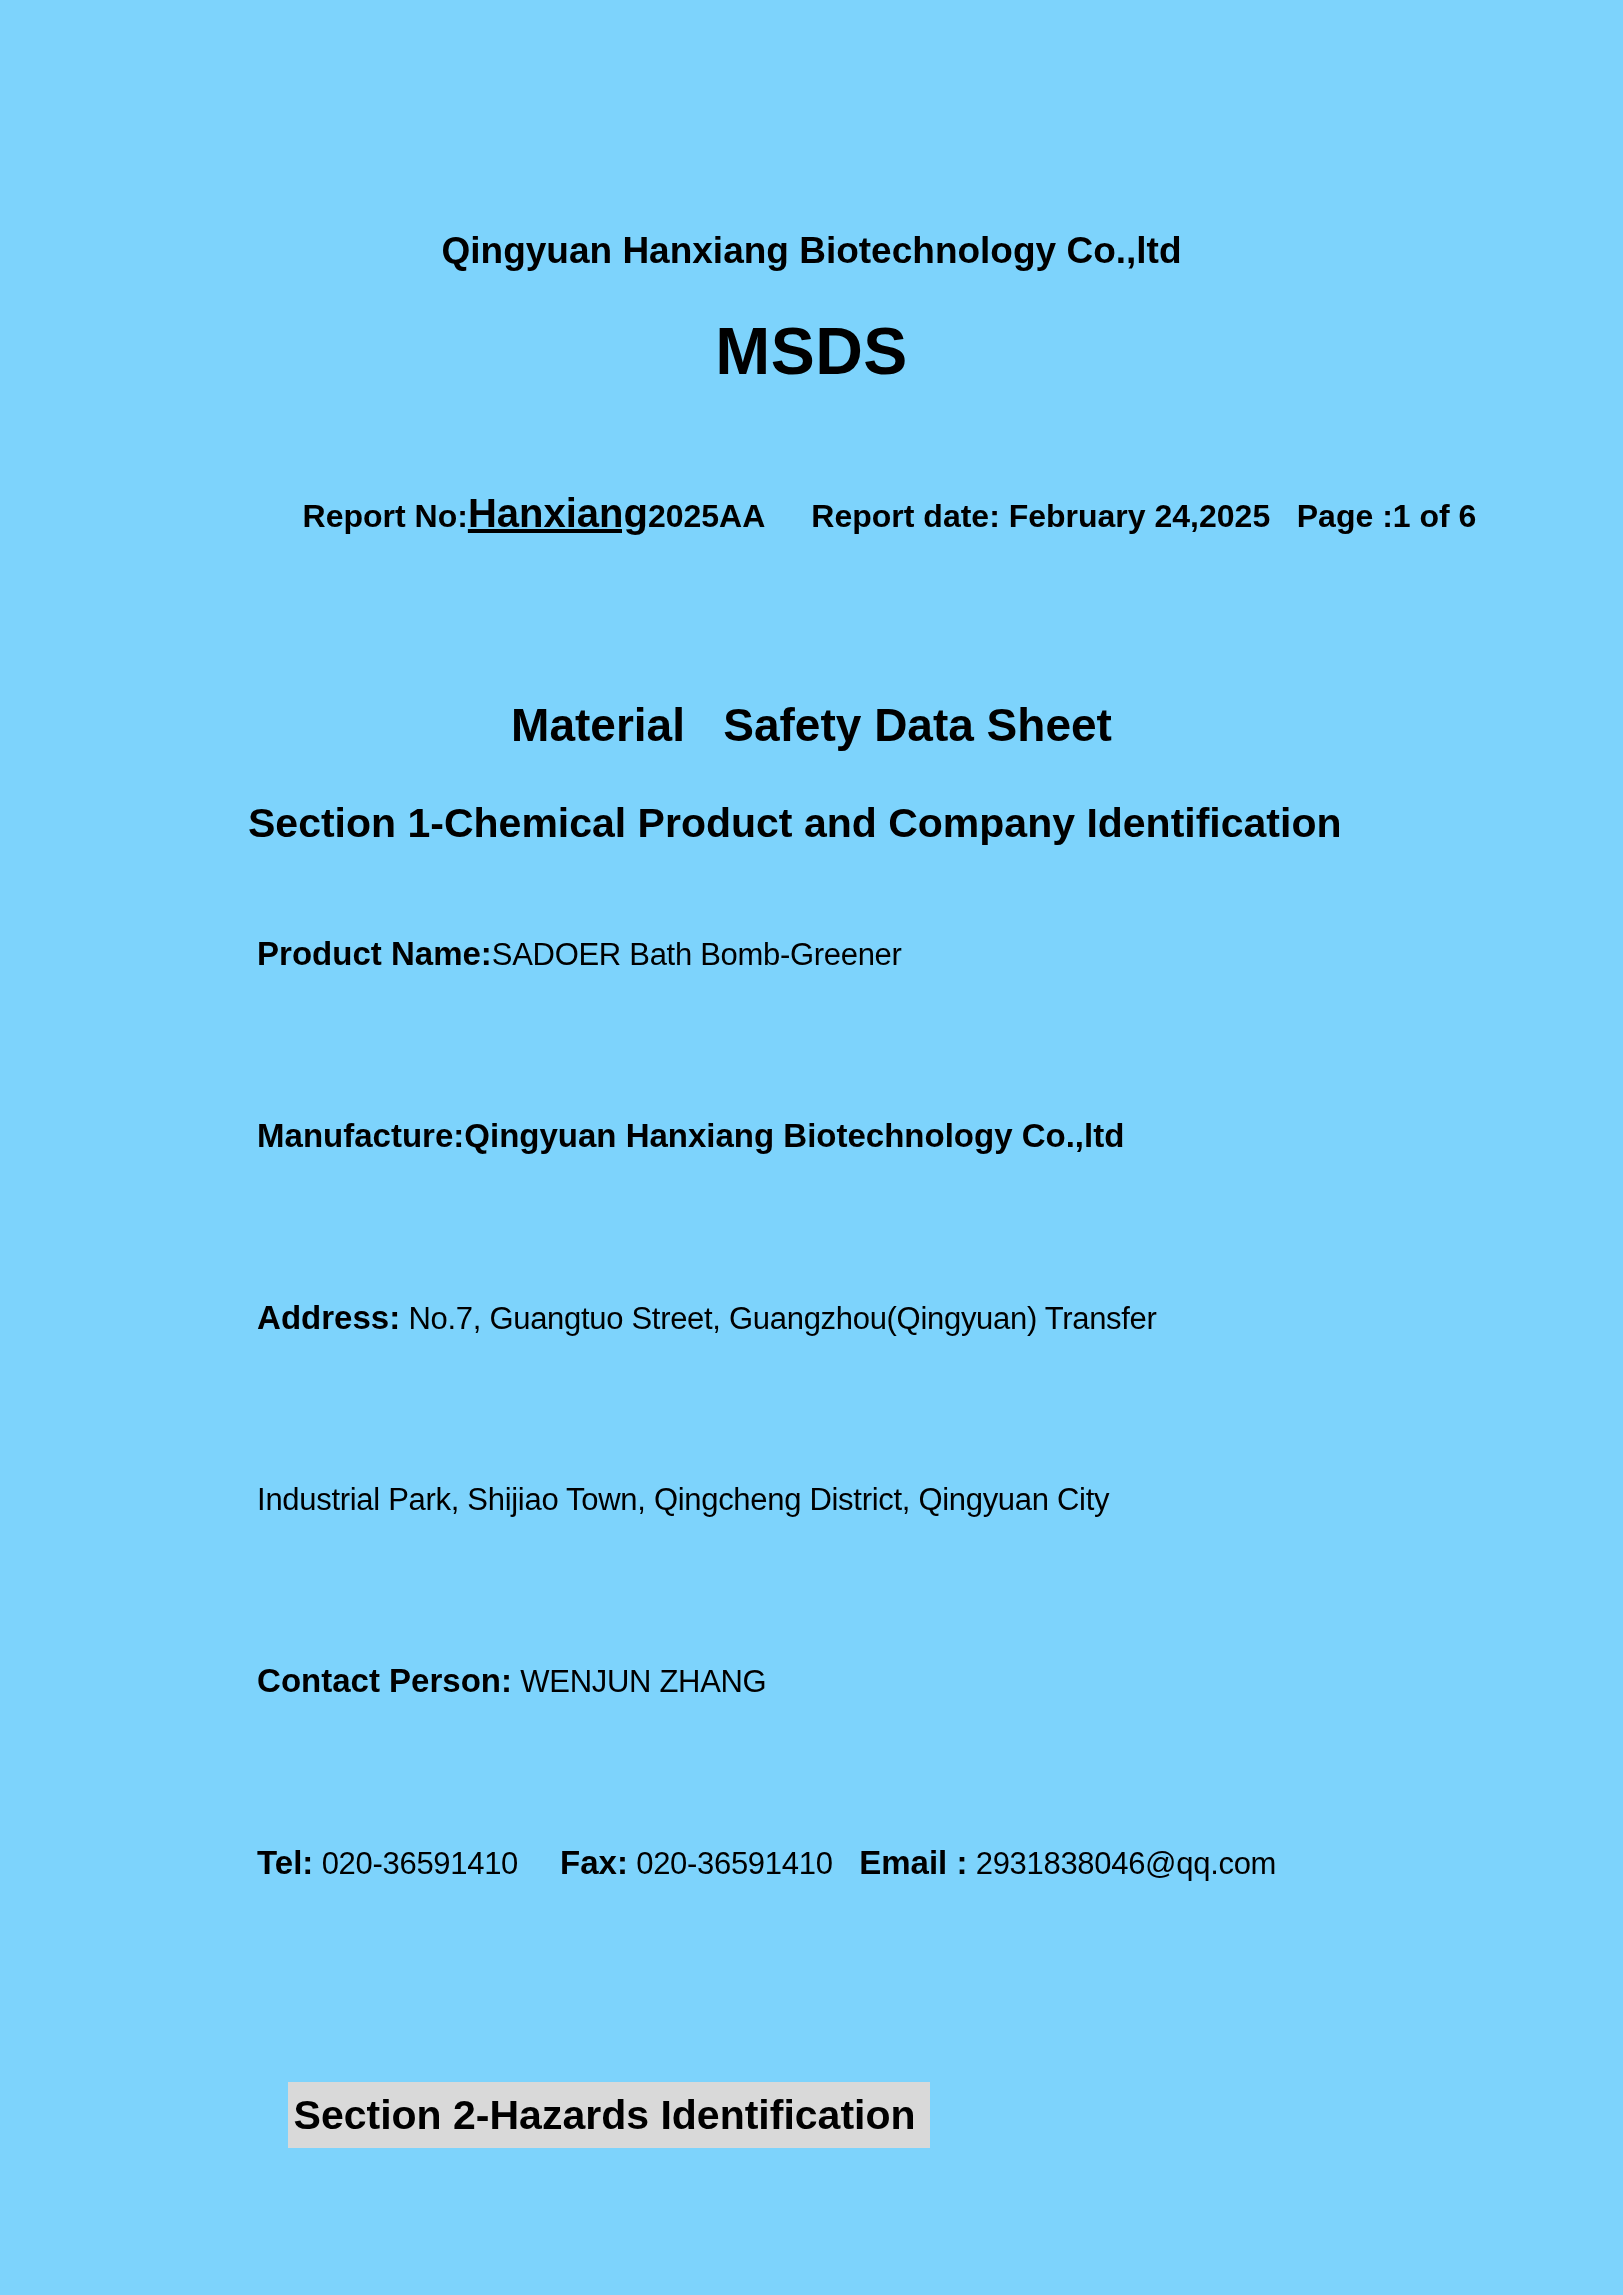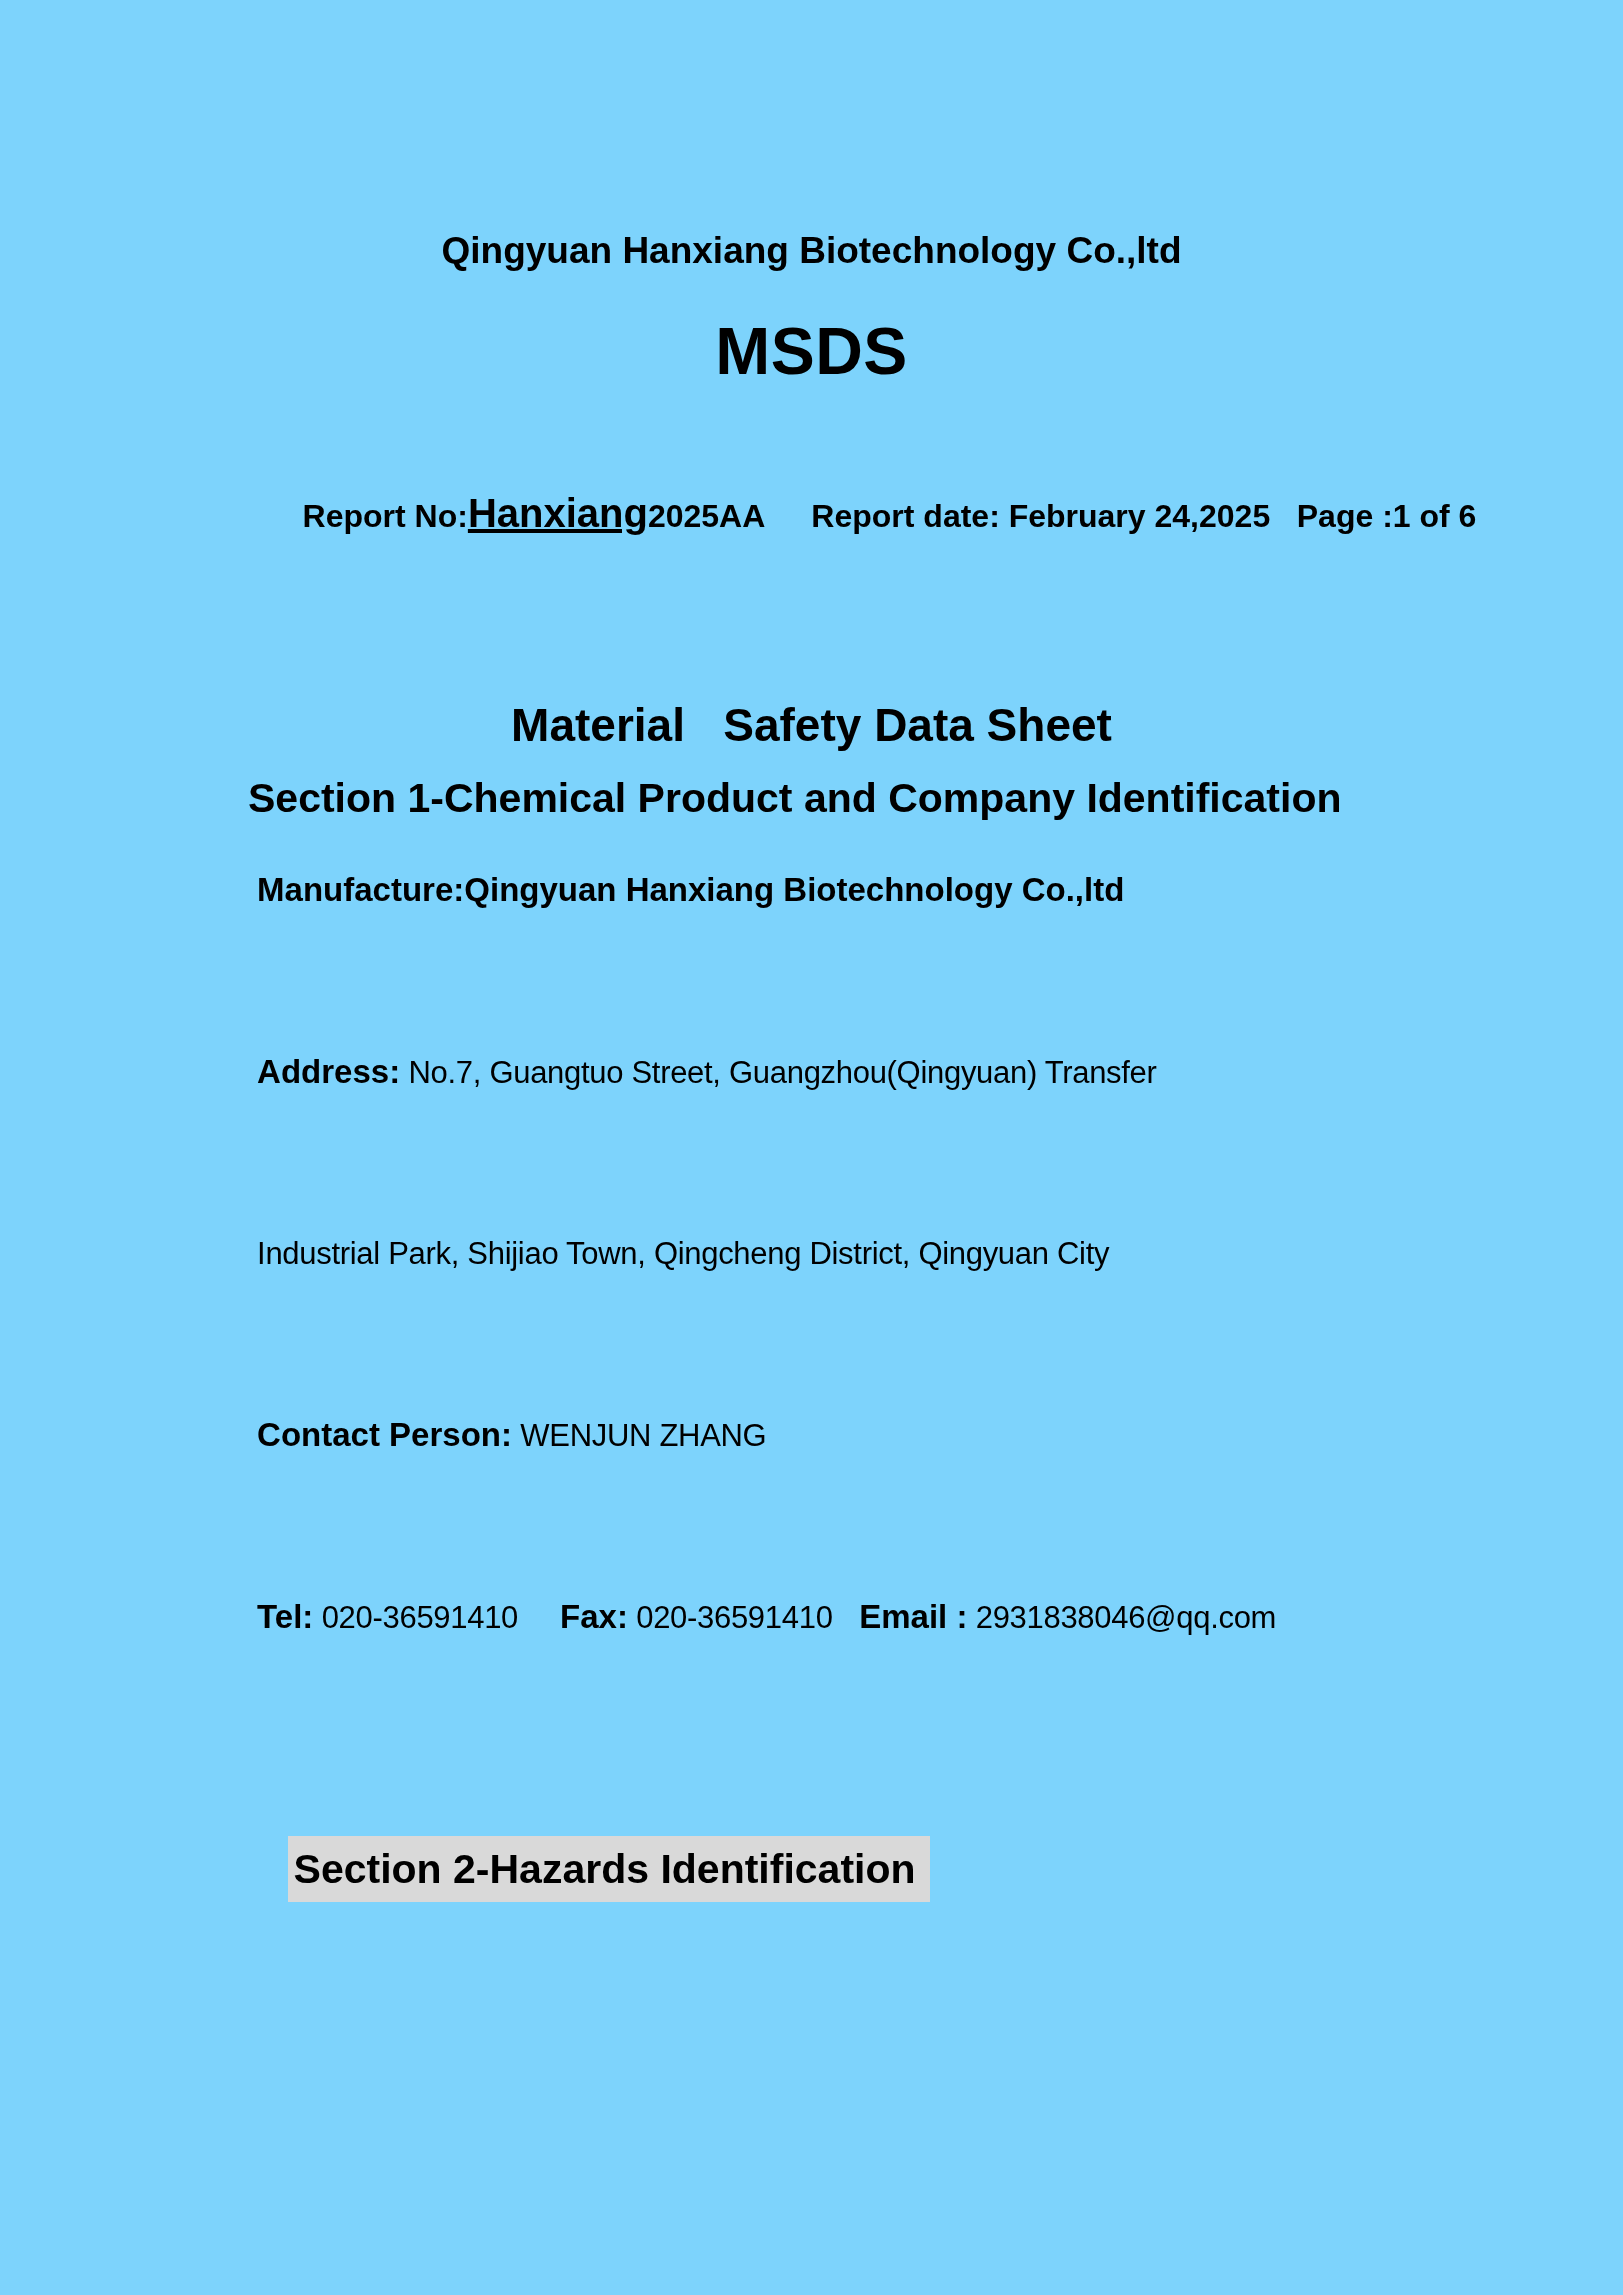--- a/index.html
+++ b/index.html
@@ -55,21 +55,21 @@
     font-weight: 700;
     line-height: 59px;
   }
   .section-heading {
     margin-left: 248px;
     font-size: 41px;
     font-weight: 700;
     line-height: 52px;
     white-space: pre-wrap;
   }
-  .sec1-heading { margin-top: 17px; }
+  .sec1-heading { margin-top: 42px; }
   .sec2-heading { margin-top: 92px; }
   .highlight {
     display: inline-block;
     background: #d9d9d9;
     padding: 6.6px 14.3px 7.7px 5.1px;
     margin-left: -5.1px;
   }
   .line {
     margin-left: 248px;
     line-height: 44px;
@@ -98,20 +98,23 @@
   <div class="centered msds-title">MSDS</div>
 
   <div class="report-line">
     <span>Report No:</span><span class="report-no-name">Hanxiang</span><span>2025AA</span><span class="gap-md">Report date: February 24,2025</span><span class="gap-sm">Page :1 of 6</span>
   </div>
 
   <div class="centered doc-title">Material   Safety Data Sheet</div>
 
   <div class="section-heading sec1-heading">Section 1-Chemical Product and Company Identification</div>
 
+  <div class="line first-line">
+    <span class="lbl">Product Name:</span><span class="val">SADOER Bath Bomb-Greener</span>
+  </div>
 
   <div class="line">
     <span class="lbl">Manufacture:Qingyuan Hanxiang Biotechnology Co.,ltd</span>
   </div>
 
   <div class="line">
     <span class="lbl">Address:</span><span class="val"> No.7, Guangtuo Street, Guangzhou(Qingyuan) Transfer</span>
   </div>
 
   <div class="line">

